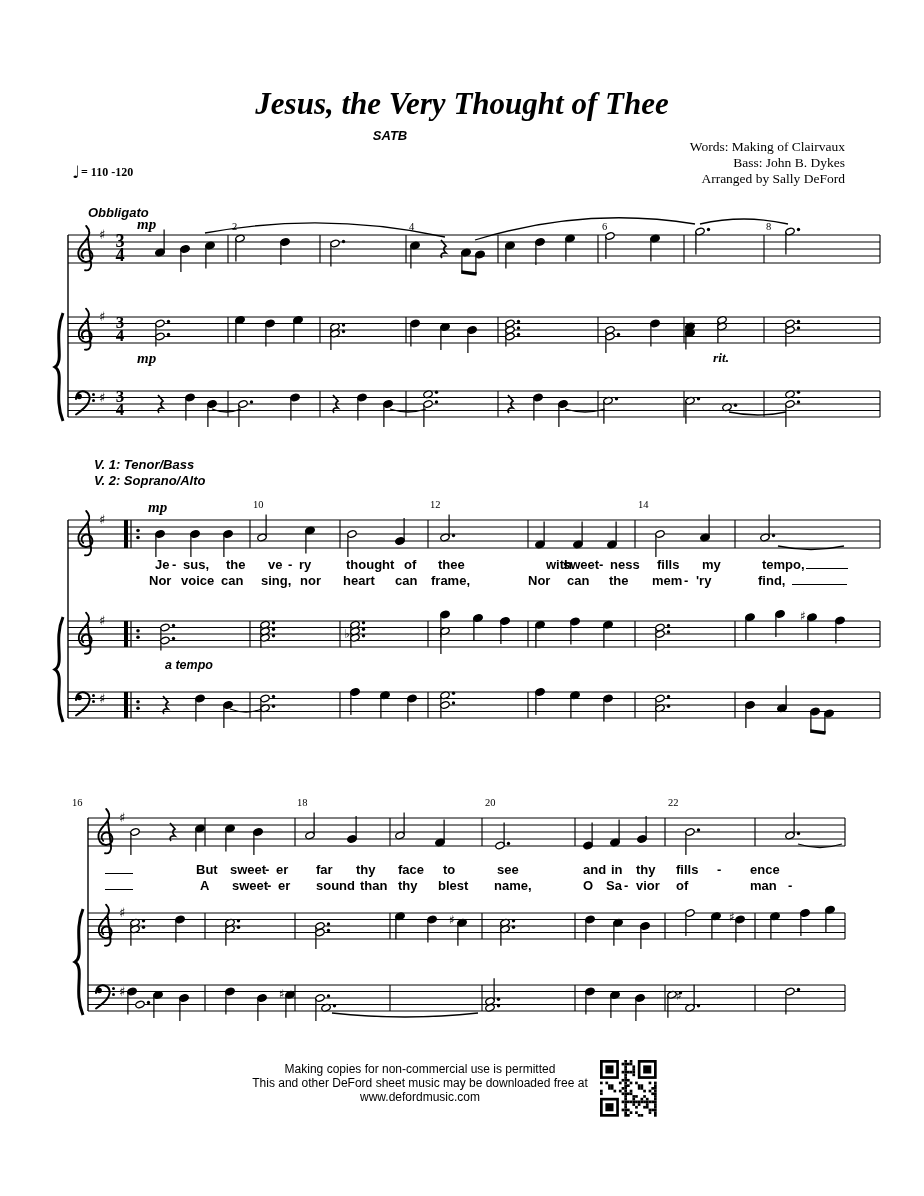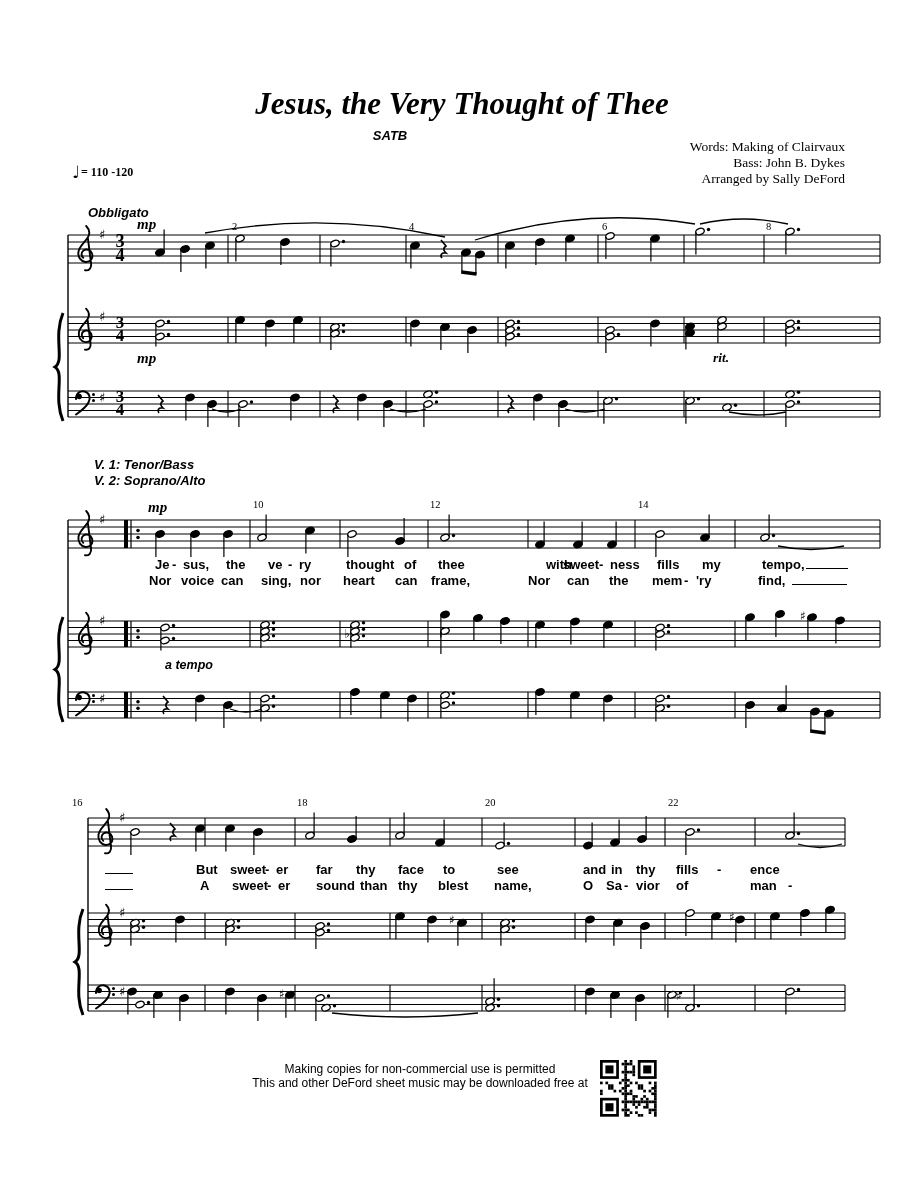--- a/index.html
+++ b/index.html
@@ -750,20 +750,21 @@
       <span style="left: 624px;">-</span>
       <span style="left: 636px;">vior</span>
       <span style="left: 676px;">of</span>
       <span style="left: 750px;">man</span>
       <span style="left: 788px;">-</span>
     </div>
 
   <div class="abs footer">
     <div>Making copies for non-commercial use is permitted</div>
     <div>This and other DeFord sheet music may be downloaded free at</div>
+    <div>www.defordmusic.com</div>
   </div>
 
   <svg id="qr" width="60" height="60" style="left:600px;top:1060px;">
       <rect x="24.3" y="0" width="2.7" height="2.7" fill="#000"></rect>
       <rect x="29.700000000000003" y="0" width="2.7" height="2.7" fill="#000"></rect>
       <rect x="21.6" y="2.7" width="2.7" height="2.7" fill="#000"></rect>
       <rect x="24.3" y="2.7" width="2.7" height="2.7" fill="#000"></rect>
       <rect x="27" y="2.7" width="2.7" height="2.7" fill="#000"></rect>
       <rect x="29.700000000000003" y="2.7" width="2.7" height="2.7" fill="#000"></rect>
       <rect x="24.3" y="5.4" width="2.7" height="2.7" fill="#000"></rect>

